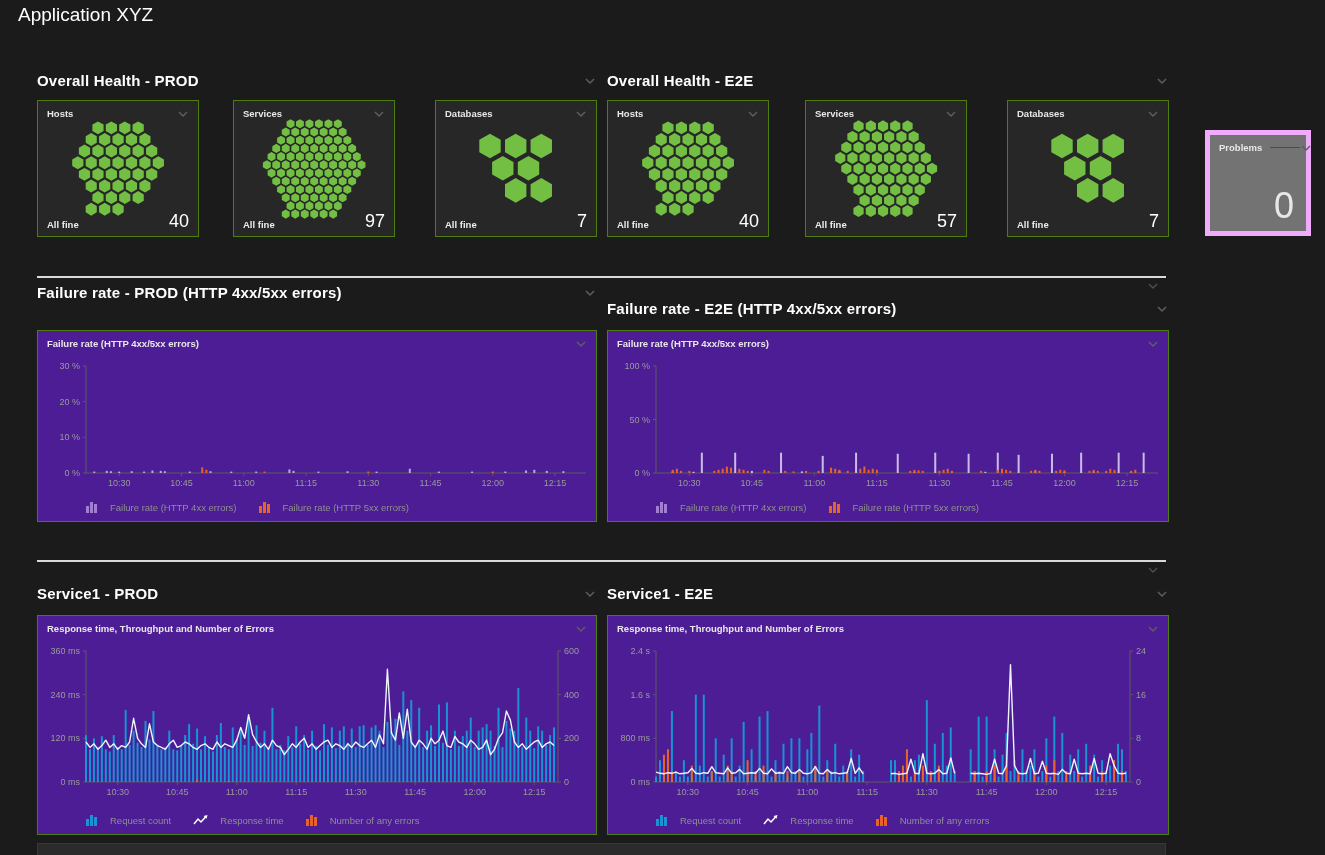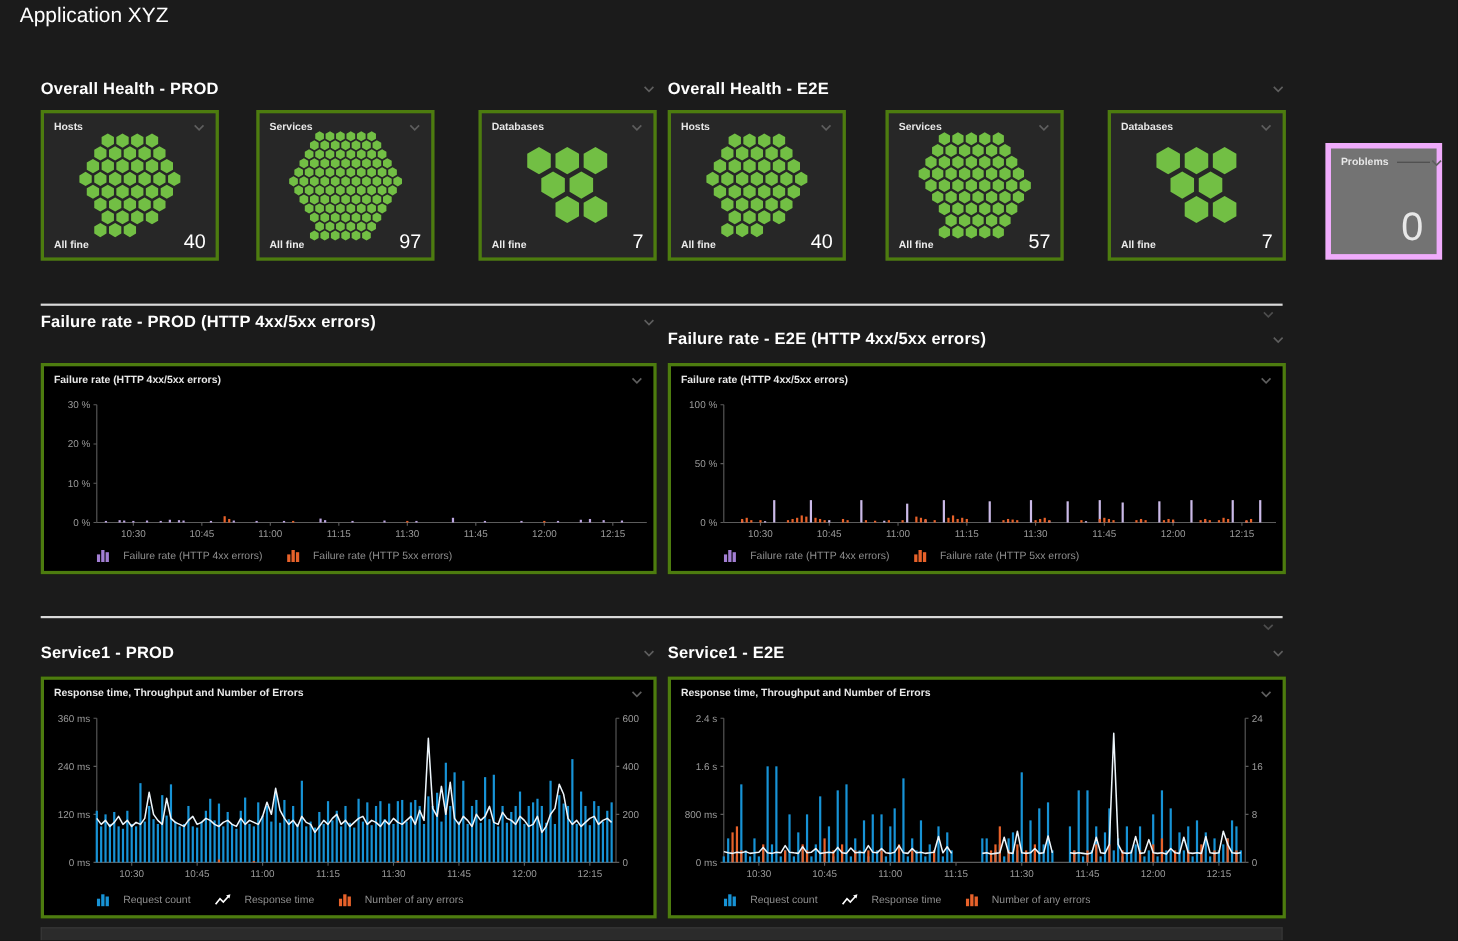--- a/index.html
+++ b/index.html
@@ -2,30 +2,30 @@
 <html><head>
 <meta charset="utf-8">
 <style>
   html,body{margin:0;padding:0;background:#161616;}
   .dashboard{position:relative;width:1325px;height:855px;background:#1b1b1b;
     font-family:"Liberation Sans",sans-serif;color:#e6e6e6;overflow:hidden;}
   .page-title{position:absolute;left:18px;top:4px;font-size:19px;color:#ffffff;font-weight:400;}
   .section-header{position:absolute;display:flex;justify-content:space-between;align-items:center;}
   .section-header .stitle{font-size:15px;font-weight:bold;color:#ffffff;letter-spacing:.2px;}
   .chev{display:inline-flex;align-items:center;justify-content:center;width:14px;height:12px;cursor:pointer;}
-  .tile{position:absolute;background:#272727;border:3px solid #4d7c0f;box-sizing:border-box;}
+  .tile{position:absolute;background:#272727;border:1px solid #4d7c0f;box-sizing:border-box;}
   .tile-head{display:flex;justify-content:space-between;align-items:flex-start;padding:7px 8px 0 9px;}
   .tile-label{font-size:9.5px;font-weight:bold;color:#e8e8e8;}
   .hexwrap{position:absolute;left:0;right:0;top:18px;bottom:18px;display:flex;align-items:center;justify-content:center;}
   .tile-foot{position:absolute;left:0;right:0;bottom:0;display:flex;justify-content:space-between;align-items:flex-end;padding:0 9px 6px 9px;}
   .status{font-size:9.5px;font-weight:bold;color:#ececec;}
   .count{font-size:18px;color:#ffffff;font-weight:400;line-height:1;}
   .divider{position:absolute;height:2px;background:#d9d9d9;}
   .divider-chev{position:absolute;}
-  .chart-tile{background:#000000;}
+  .chart-tile{background:#4c1d95;}
   .chart-area{position:absolute;left:0;right:0;}
   .legend{position:absolute;left:48px;bottom:8px;display:flex;gap:22px;align-items:center;}
   .legend-item{display:flex;align-items:center;gap:11px;font-size:9.5px;color:#8f8f8f;}
   .problems-tile{background:#737373;border:5px solid #f0abfc;}
   .problems-value{position:absolute;right:12px;bottom:4px;font-size:36px;font-weight:300;color:#e8e8e8;}
   .spark{display:inline-block;width:30px;height:1px;background:#4a4a4a;margin-left:8px;margin-top:5px;}
   .peek-strip{position:absolute;background:#2b2b2b;border:1px solid #383838;border-bottom:none;box-sizing:border-box;}
   svg{display:block;}
 </style>
 </head>

